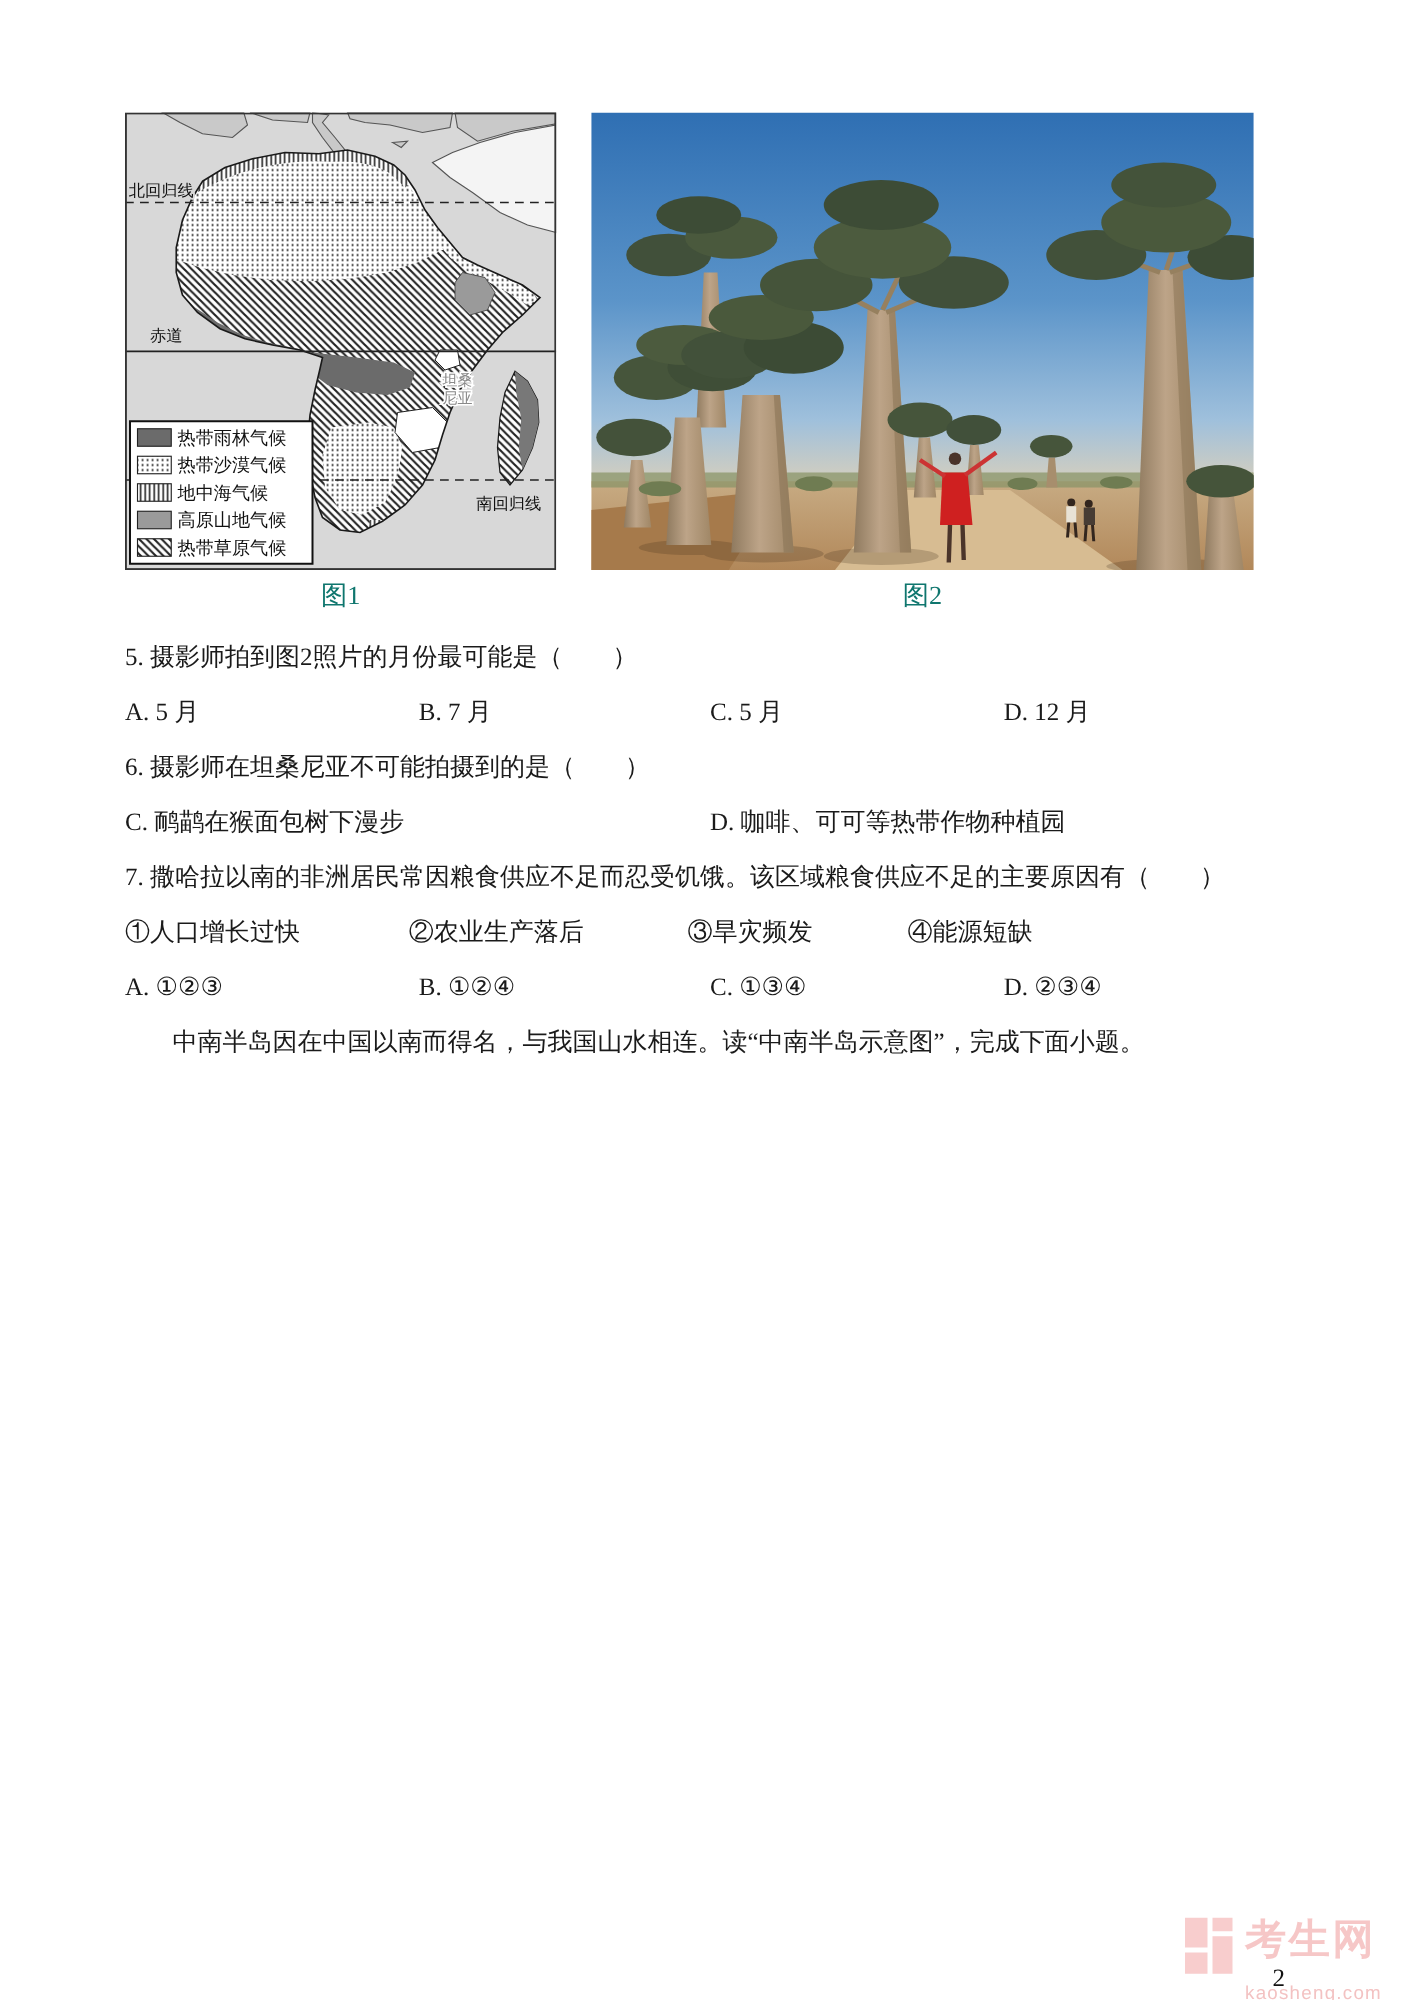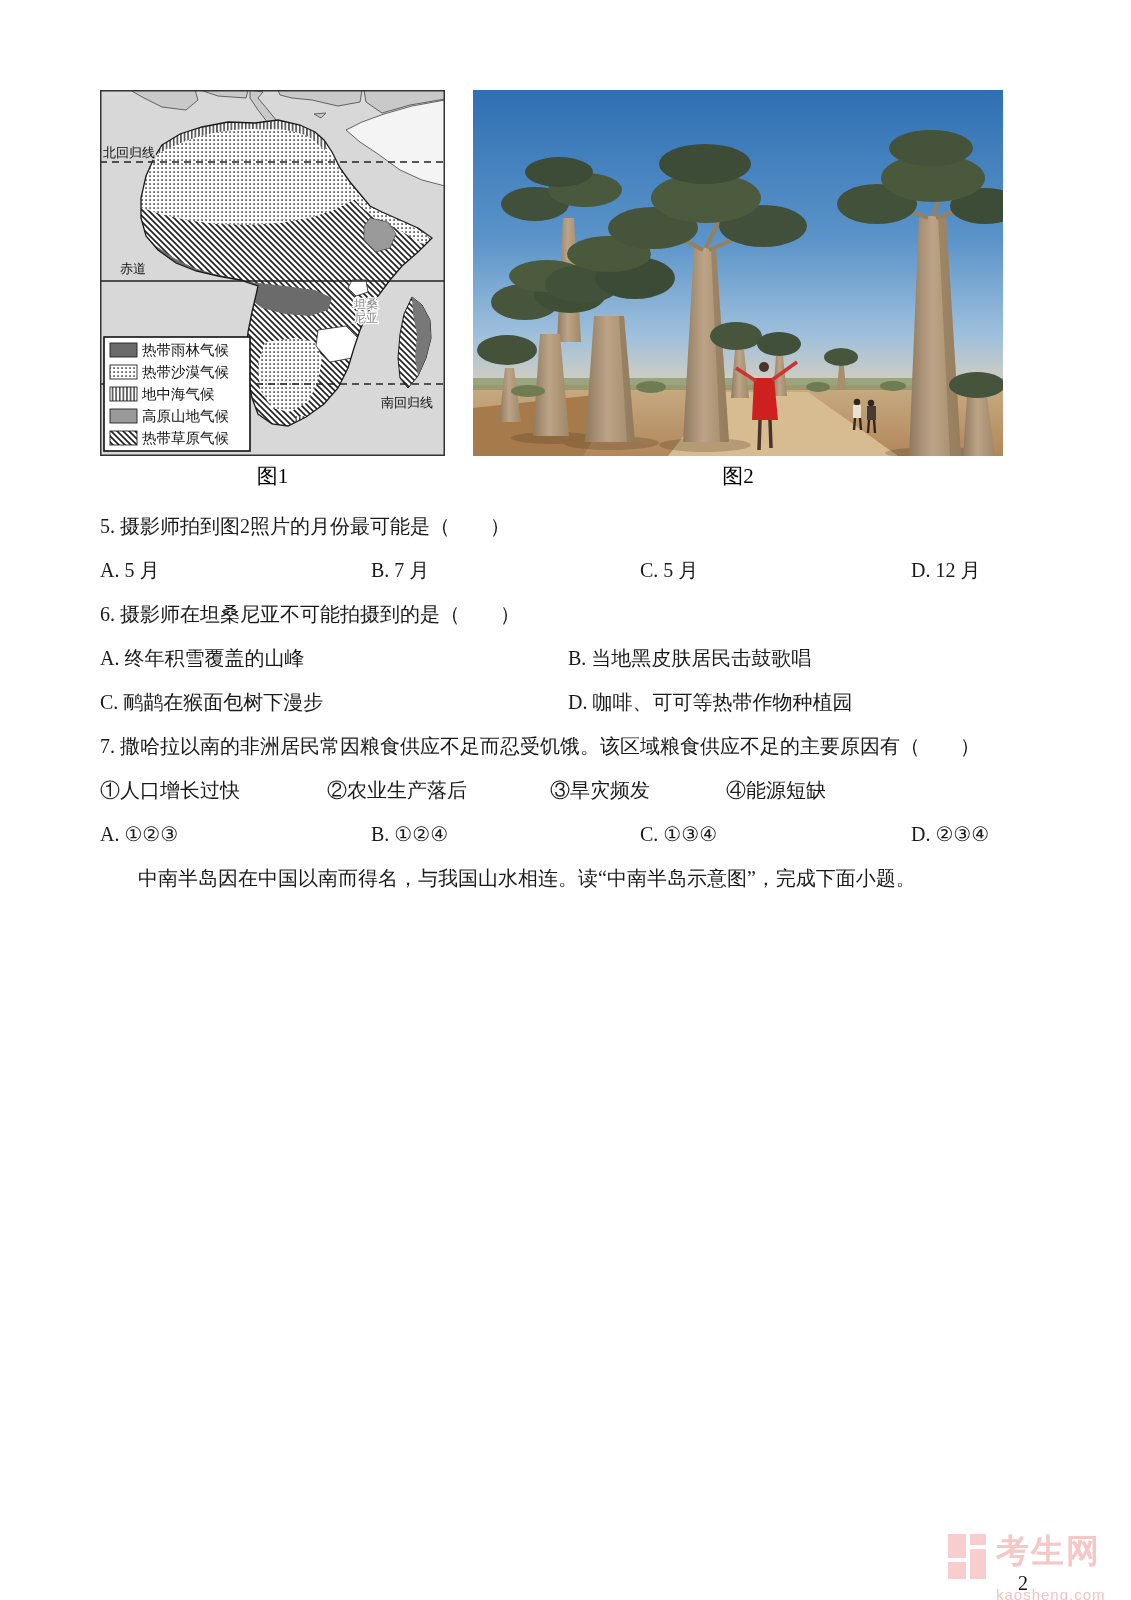--- a/index.html
+++ b/index.html
@@ -4,24 +4,24 @@
 <style>
   html,body { margin:0; padding:0; background:#ffffff; }
   body {
     width:1131px; height:1600px; position:relative; overflow:hidden;
     font-family:"Liberation Serif","DejaVu Serif",serif; color:#1a1a1a;
   }
   .content { position:absolute; left:100px; top:90px; width:935px; }
   .figures-row { display:flex; gap:28px; align-items:flex-start; }
   .figure { display:flex; flex-direction:column; }
   .figure svg { display:block; }
-  .caption { text-align:center; font-size:21px; margin-top:6px; color:#000000; }
+  .caption { text-align:center; font-size:21px; margin-top:6px; color:#0f766e; }
   .qa { margin-top:24px; font-size:20px; }
   .line { line-height:24px; margin-bottom:20px; white-space:nowrap; }
-  .opts4 { display:grid; grid-template-columns:235px 233px 235px auto;gap:36px; }
+  .opts4 { display:grid; grid-template-columns:235px 233px 235px auto; }
   .opts2 { display:grid; grid-template-columns:468px auto; }
   .items4 { display:grid; grid-template-columns:227px 223px 176px auto; }
   .passage { text-indent:38px; margin-bottom:0; }
   .watermark { position:absolute; left:948px; top:1534px; }
   .wm-row { display:flex; align-items:flex-start; gap:8px; }
   .wm-cn { font-family:"Liberation Sans","DejaVu Sans",sans-serif; font-weight:bold;
            font-size:33px; line-height:33px; color:#f6c7c7; letter-spacing:2px; }
   .wm-en { font-family:"Liberation Sans","DejaVu Sans",sans-serif; font-size:15px;
            line-height:15px; color:#f3c2c2; margin-top:20px; letter-spacing:1px; }
   .page-num { position:absolute; left:1007px; top:1572px; width:32px; text-align:center;
@@ -273,24 +273,20 @@
         <span>A. 5 月</span>
         <span>B. 7 月</span>
         <span>C. 5 月</span>
         <span>D. 12 月</span>
       </div>
     </div>
 
     <div>
       <div class="line">6. 摄影师在坦桑尼亚不可能拍摄到的是（　　）</div>
       <div class="line opts2">
-        <span>A. 终年积雪覆盖的山峰</span>
-        <span>B. 当地黑皮肤居民击鼓歌唱</span>
-      </div>
-      <div class="line opts2">
         <span>C. 鸸鹋在猴面包树下漫步</span>
         <span>D. 咖啡、可可等热带作物种植园</span>
       </div>
     </div>
 
     <div>
       <div class="line">7. 撒哈拉以南的非洲居民常因粮食供应不足而忍受饥饿。该区域粮食供应不足的主要原因有（　　）</div>
       <div class="line items4">
         <span>①人口增长过快</span>
         <span>②农业生产落后</span>

